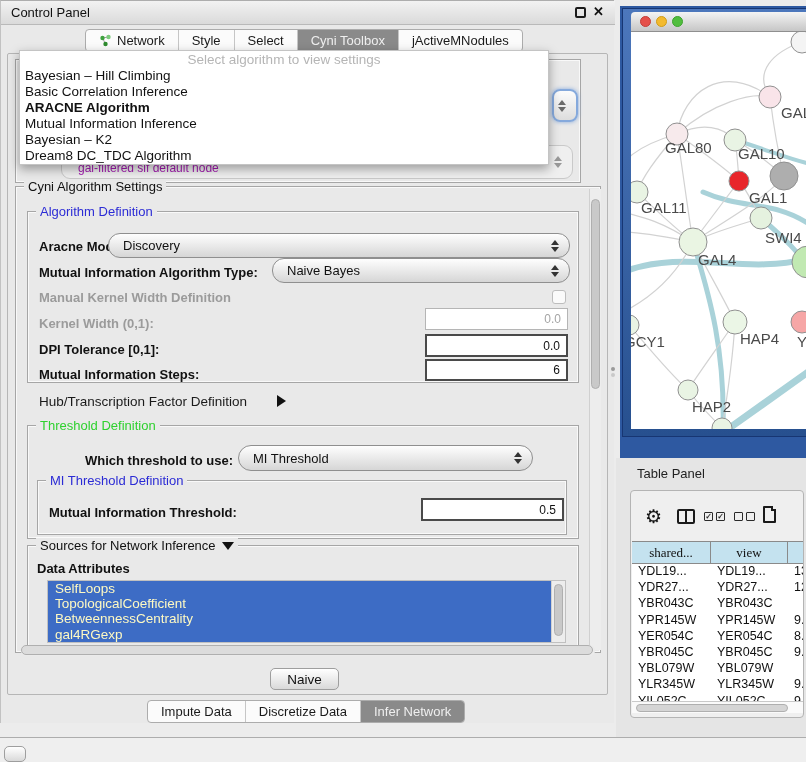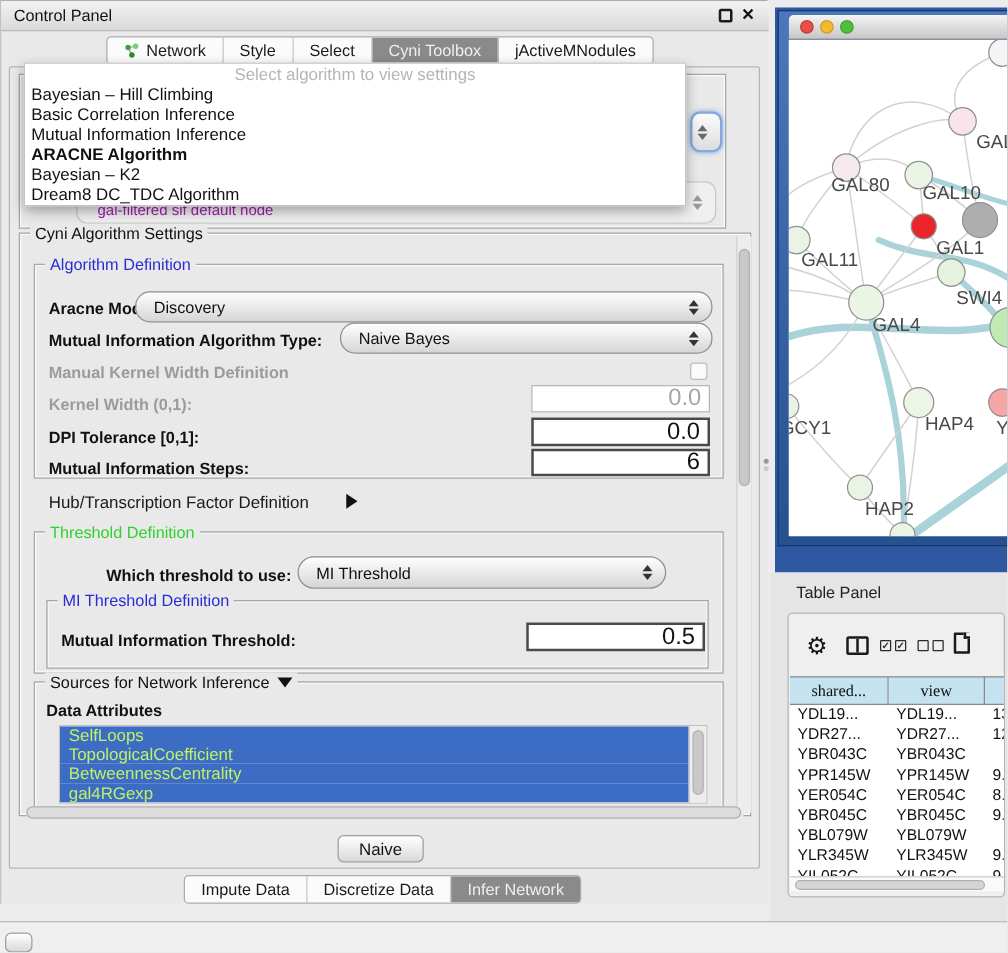--- a/index.html
+++ b/index.html
@@ -41,37 +41,37 @@
 
   
   .combo { border:1px solid #8F8F8F; border-radius:12px; background:linear-gradient(#FEFEFE,#D6D6D6);
            display:flex; align-items:center; padding:0 26px 0 14px; font-size:13px; color:#111; }
   .stepper { position:absolute; right:10px; top:50%; transform:translateY(-50%);
              display:flex; flex-direction:column; gap:2px; }
   .stepper .up { width:0; height:0; border-left:4px solid transparent; border-right:4px solid transparent;
                  border-bottom:5px solid #333; }
   .stepper .dn { width:0; height:0; border-left:4px solid transparent; border-right:4px solid transparent;
                  border-top:5px solid #333; }
-  .field { background:#FFF; font-size:19px; display:flex; align-items:center;
+  .field { background:#FFF; font-size:12px; display:flex; align-items:center;
            justify-content:flex-end; padding:0 6px; color:#111; }
   .field.on  { border:2px solid #4A4A4A; }
   .field.off { border:1px solid #B5B5B5; color:#A5A5A5; }
   .lbl  { font-size:13px; font-weight:bold; color:#111; white-space:nowrap; }
   .lbl.off { color:#9B9B9B; }
   .blue-t  { color:#2B2BD5 !important; }
   .green-t { color:#2FD12F !important; }
   .tri-right { display:inline-block; width:0; height:0; border-top:6px solid transparent;
                border-bottom:6px solid transparent; border-left:9px solid #111; vertical-align:-1px; }
   .tri-down  { display:inline-block; width:0; height:0; border-left:6px solid transparent;
                border-right:6px solid transparent; border-top:8px solid #111; vertical-align:1px; }
   .checkbox { width:14px; height:14px; border:1px solid #BDBDBD; border-radius:3px; background:#FAFAFA; }
 
   
   .attr-list { background:#FFF; border:1px solid #C0C0C0; overflow:hidden; }
-  .attr-item { height:15.2px; line-height:15.2px; background:#3D6CC5; color:#bef264;
+  .attr-item { height:15.2px; line-height:15.2px; background:#3D6CC5; color:#fef9c3;
                font-size:13.5px; padding-left:7px; white-space:nowrap; }
   .vscroll-track { background:#EDEDED; border-left:1px solid #D0D0D0; }
   .scroll-thumb  { background:#C9C9C9; border:1px solid #AFAFAF; border-radius:5px; }
 
   .btn { border:1px solid #9E9E9E; border-radius:5px; background:linear-gradient(#FFFFFF,#D9D9D9);
          font-size:13.5px; color:#111; display:flex; align-items:center; justify-content:center; }
 
   
   .desktop { left:620px; top:6px; width:186px; height:452px; background:#2E59A1; }
   .net-window { left:622px; top:8px; width:184px; height:429px;
@@ -153,22 +153,22 @@
           <i class="up"></i>
           <i class="dn"></i>
         </span>
     </div>
 
     <div class="abs popup" style="top:49px">
       <div class="popup-placeholder">Select algorithm to view settings</div>
       <div id="algoItems">
           <div class="popup-item">Bayesian – Hill Climbing</div>
           <div class="popup-item">Basic Correlation Inference</div>
+          <div class="popup-item bold">ARACNE Algorithm</div>
           <div class="popup-item">Mutual Information Inference</div>
-          <div class="popup-item bold">ARACNE Algorithm</div>
           <div class="popup-item">Bayesian – K2</div>
           <div class="popup-item">Dream8 DC_TDC Algorithm</div>
         </div>
     </div>
 
     <div class="abs group" style="left:14px;top:185px;width:586px;height:467px">
       <span class="gtitle">Cyni Algorithm Settings</span>
     </div>
 
     <div class="abs vscroll-track" style="left:588px;top:188px;width:12px;height:461px">

